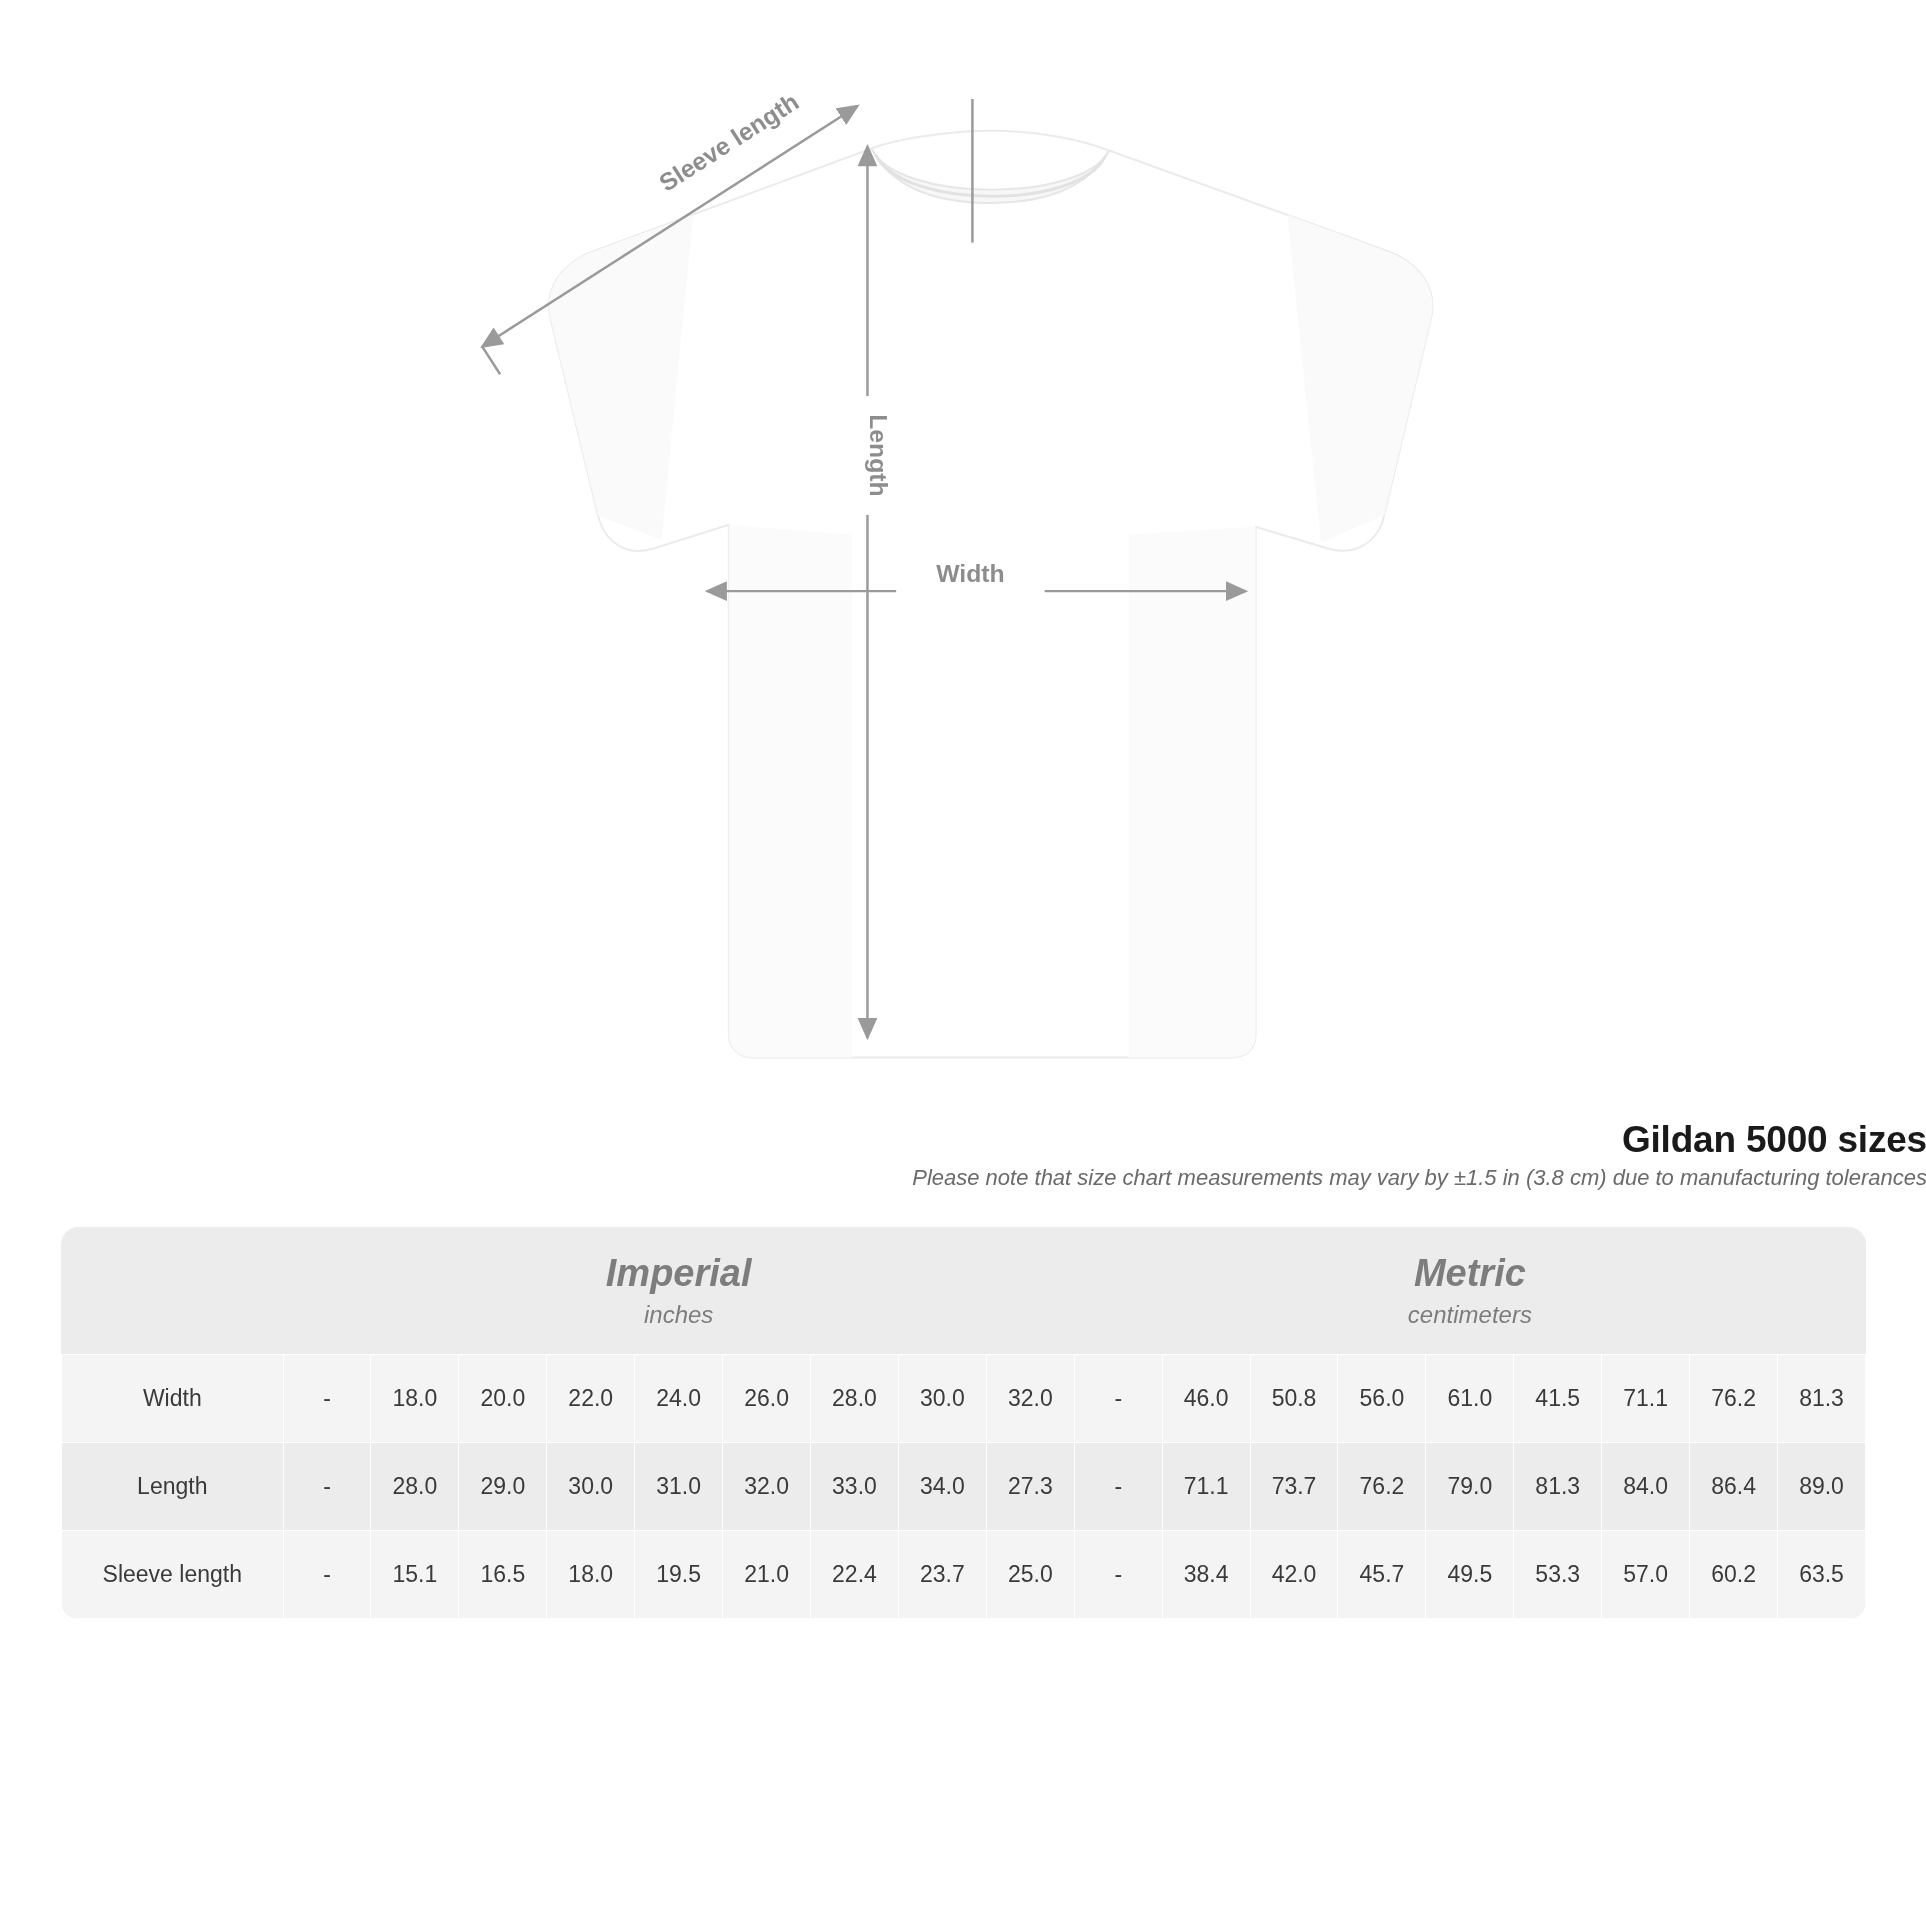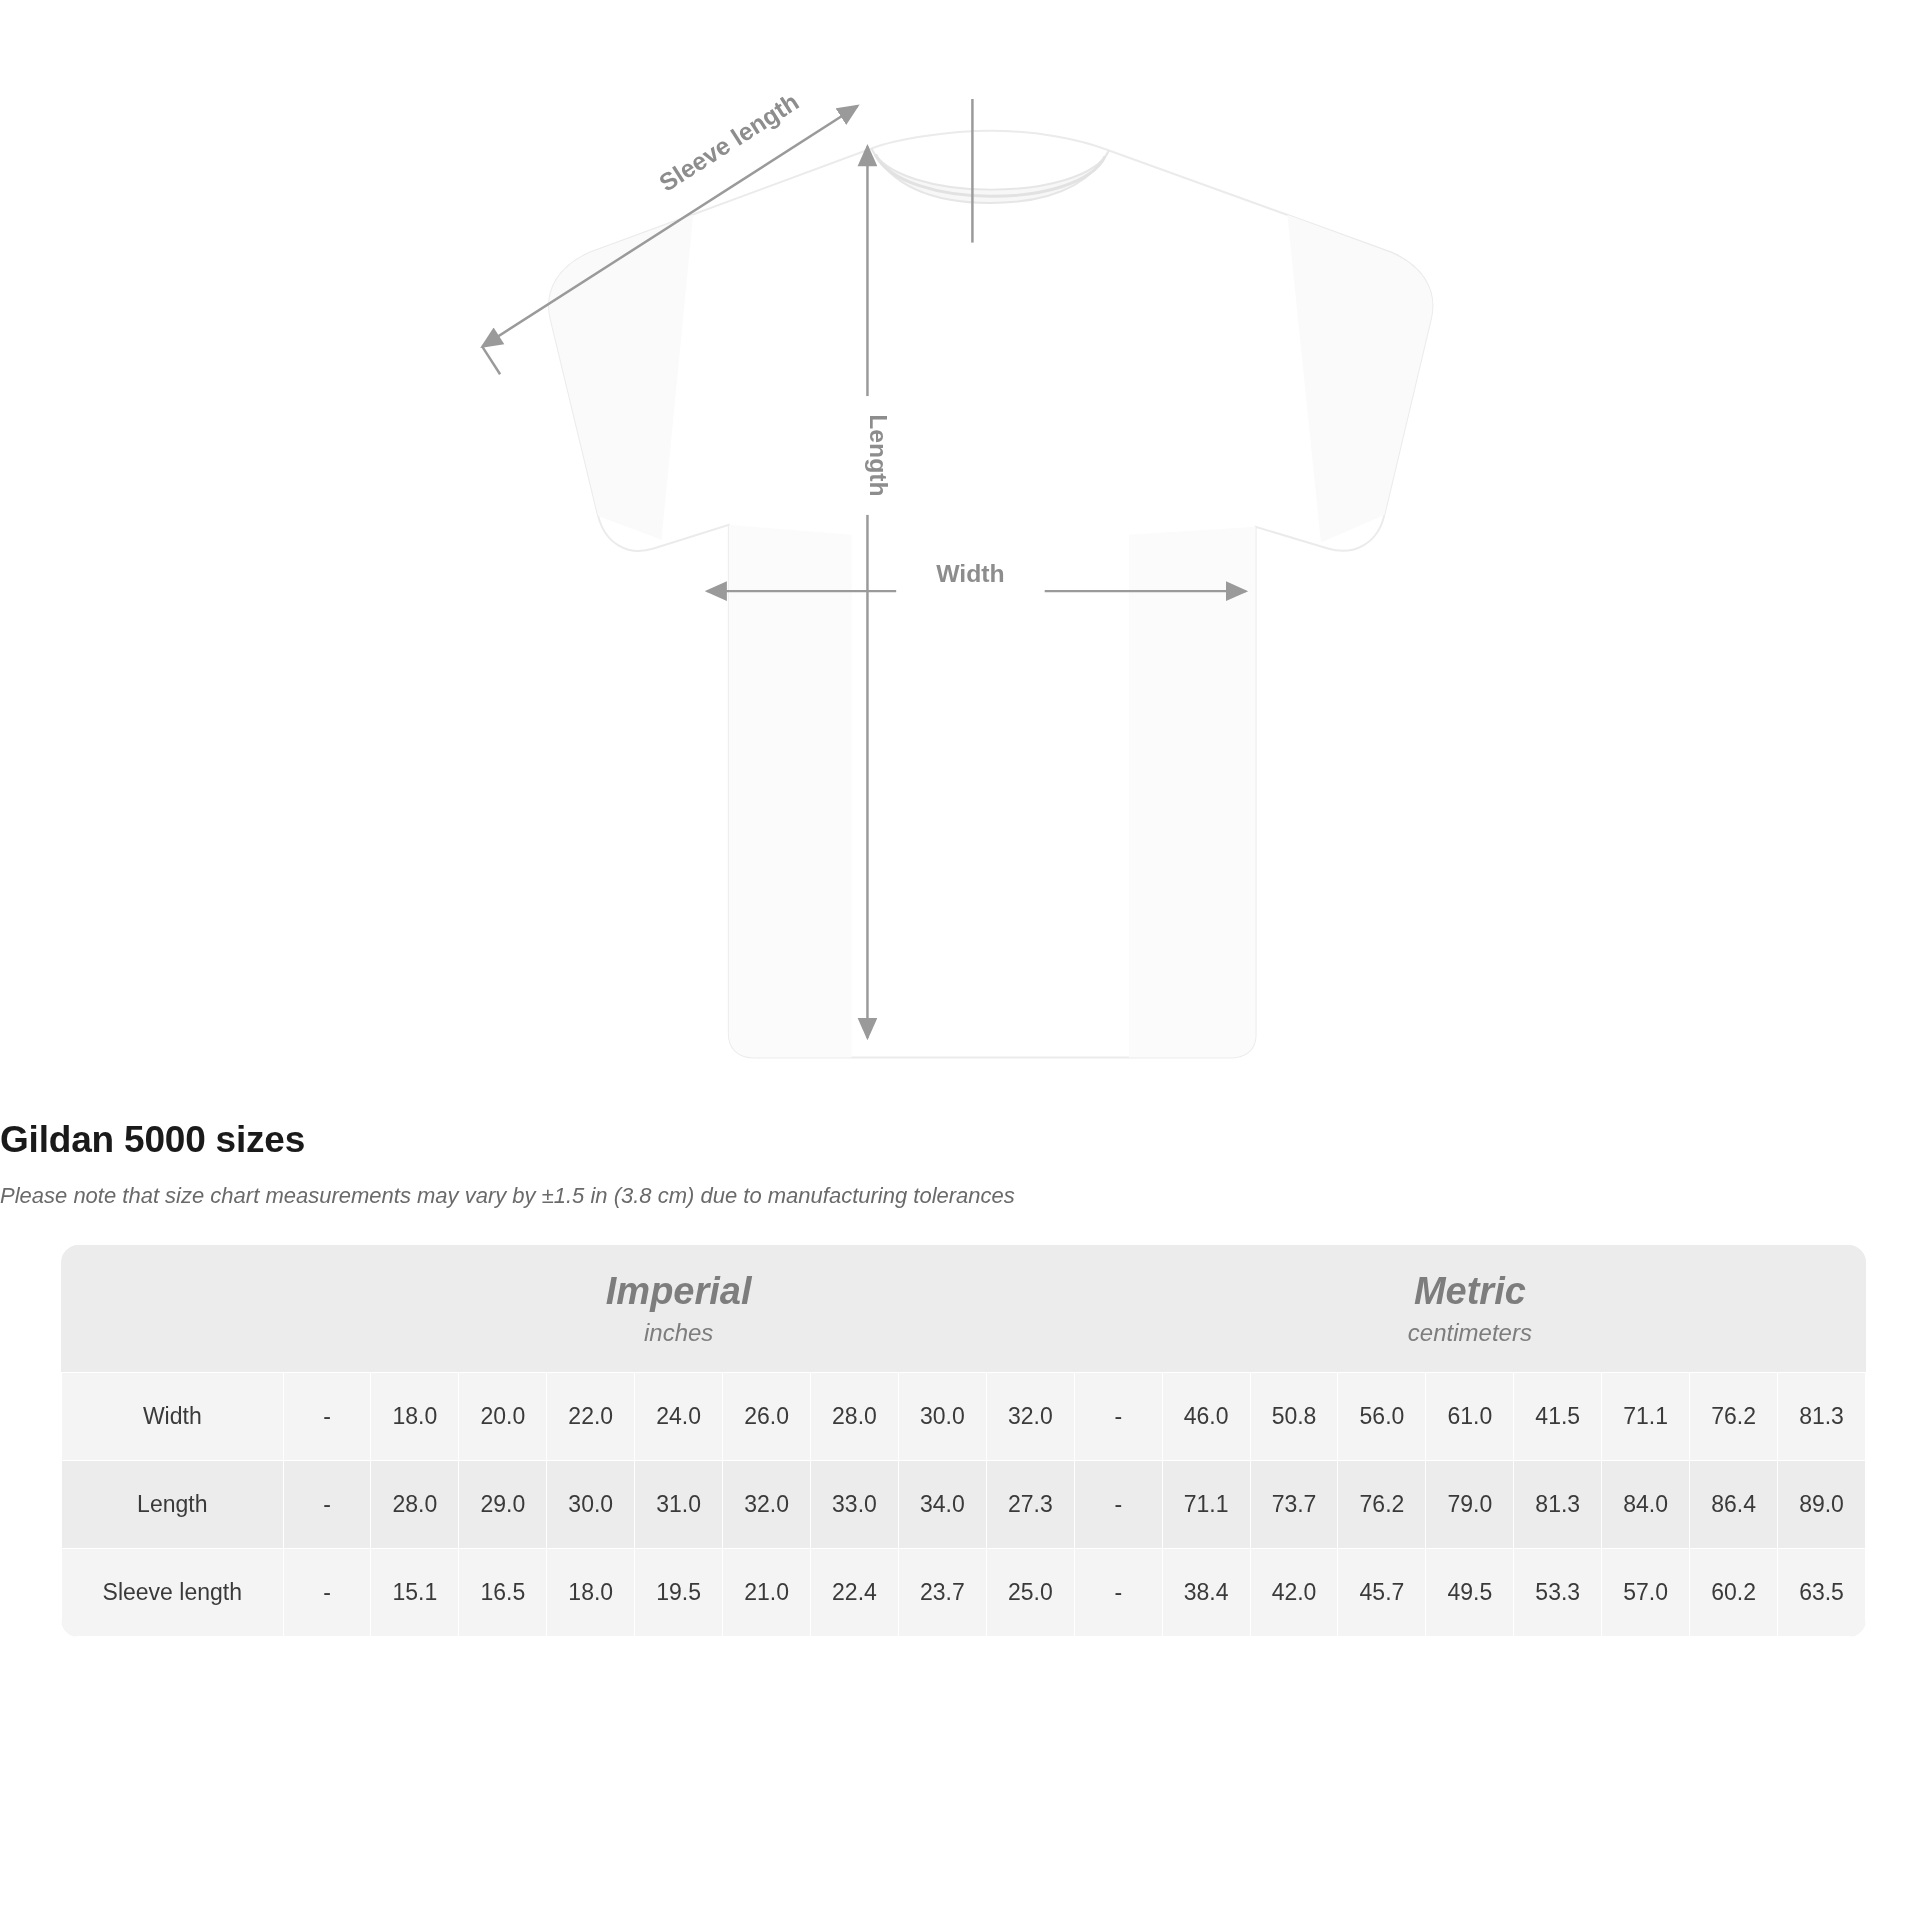--- a/index.html
+++ b/index.html
@@ -27,34 +27,34 @@
     height: 1109px;
   }
   .illustration svg {
     position: absolute;
     left: 0;
     top: 0;
   }
 
   
   .title-block {
-    text-align: left;
+    text-align: right;
     margin-top: 10px;
   }
   .chart-title {
     font-size: 37px;
     font-weight: bold;
     color: #1a1a1a;
     letter-spacing: -0.2px;
   }
   .chart-note {
     font-size: 22px;
     font-style: italic;
     color: #6a6a6a;
-    margin-top: 22px;
+    margin-top: 4px;
   }
 
   
   .table-wrap {
     margin: 36px 61px 0 61px;
     border-radius: 18px;
     overflow: hidden;
     background: #ececec;
   }
   table.size-table {

